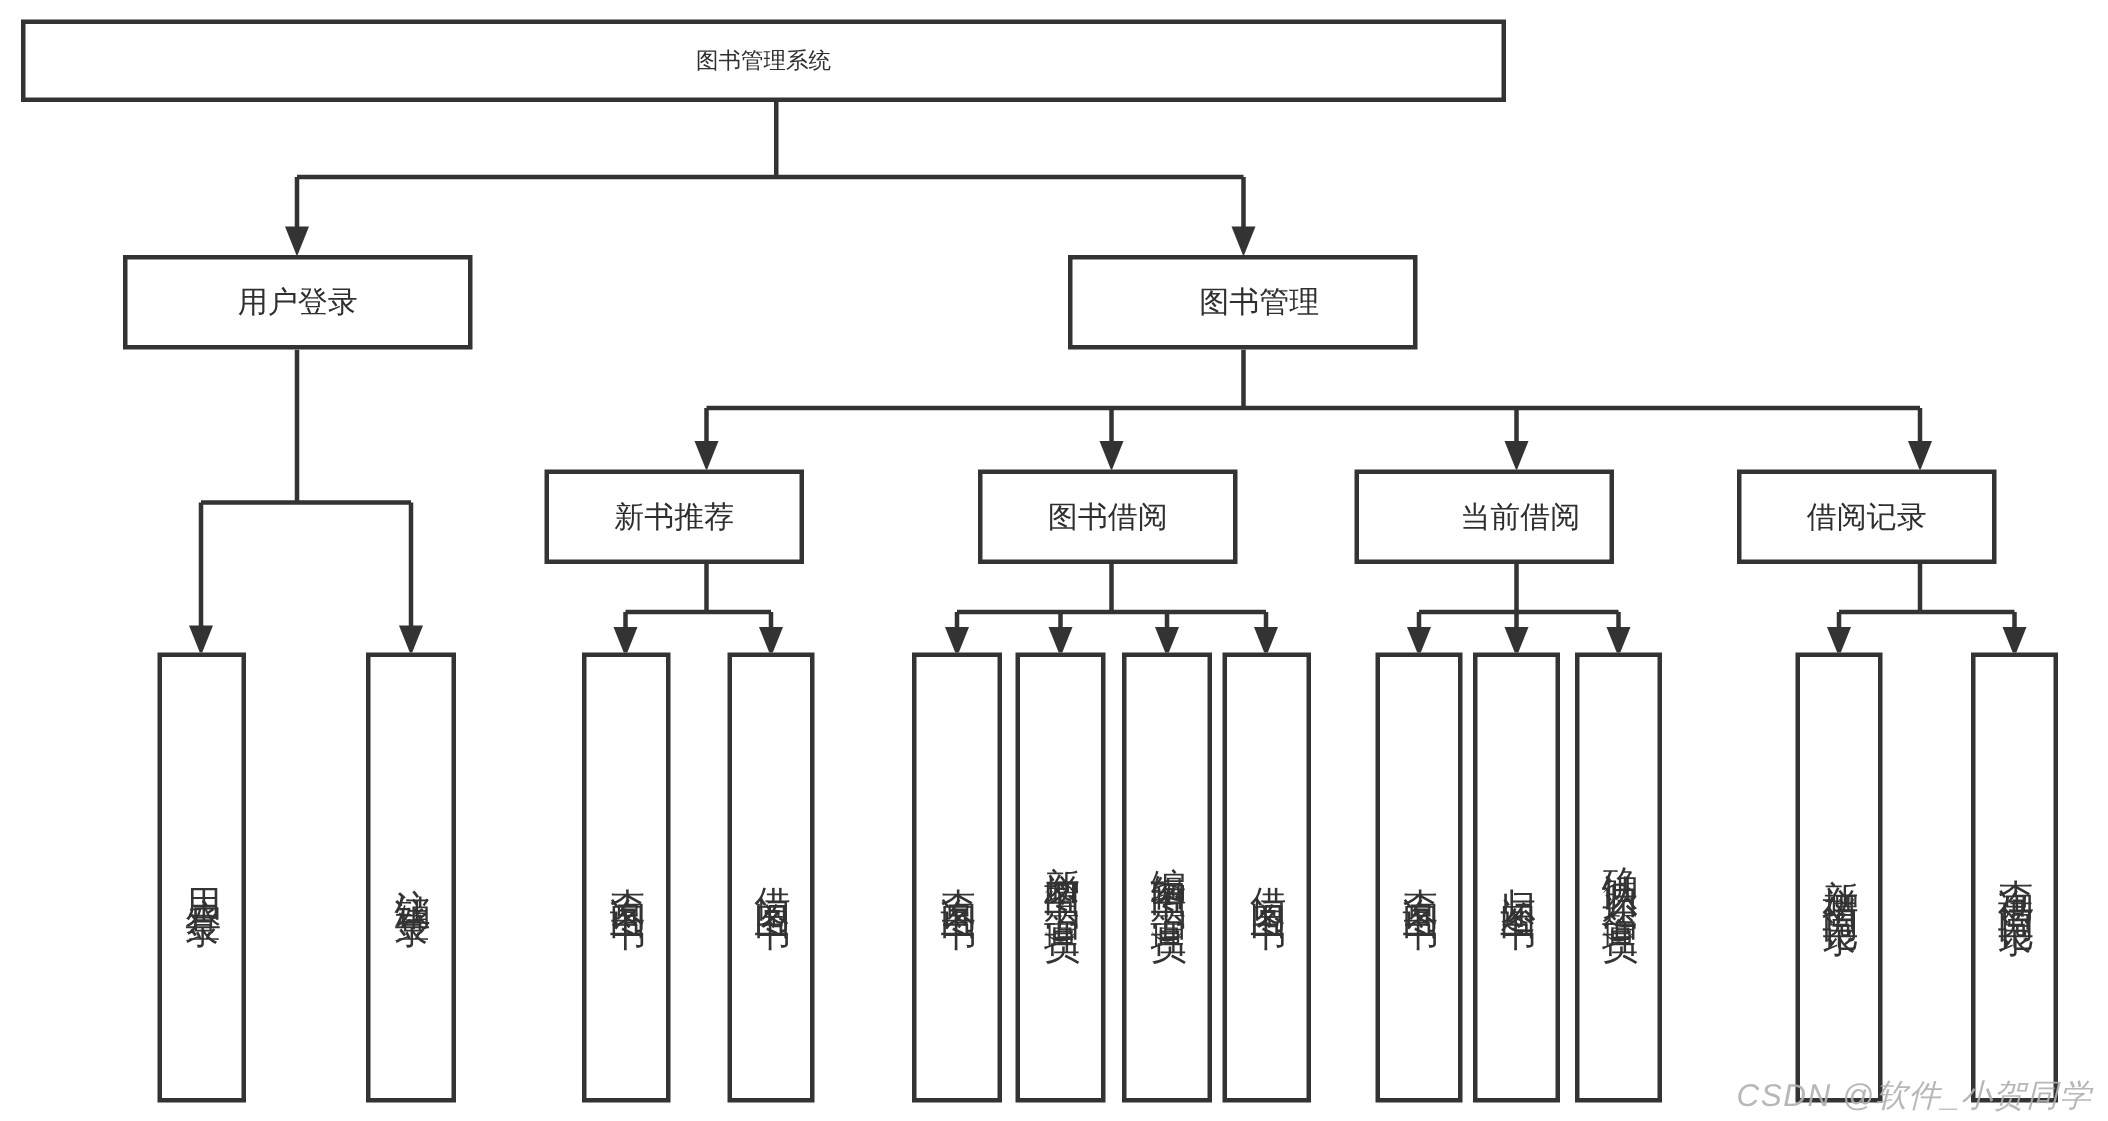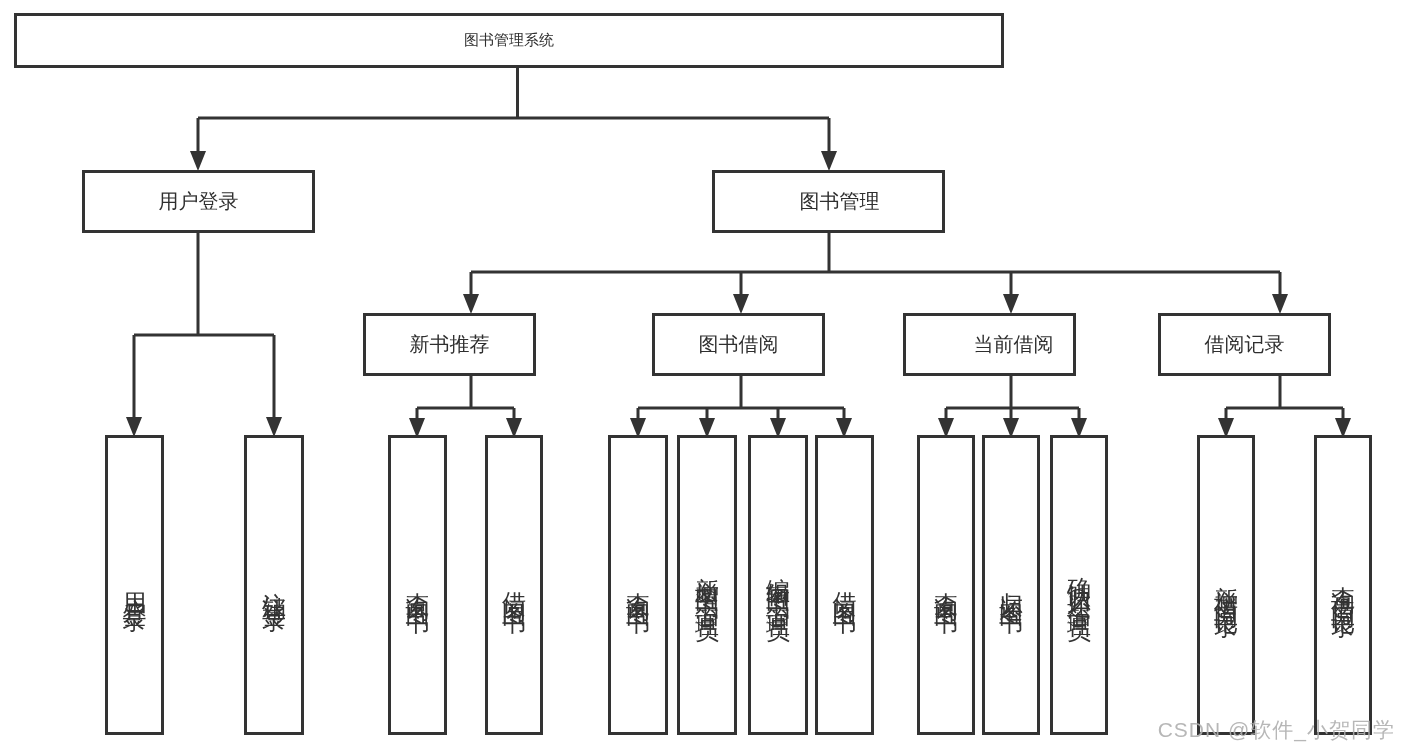--- a/index.html
+++ b/index.html
@@ -54,20 +54,21 @@
   }
   .watermark {
     position: absolute;
     right: 10px;
     top: 716px;
     font-size: 21px;
     color: rgba(175, 175, 175, 0.9);
     letter-spacing: 1px;
     z-index: 2;
     white-space: nowrap;
+    font-style: italic;
   }
 </style>
 </head>
 <body>
 
 <div id="stage">
 
   <svg id="wires" viewBox="0 0 1405 747" xmlns="http://www.w3.org/2000/svg">
     <g stroke="#333333" stroke-width="3" fill="none">
 

